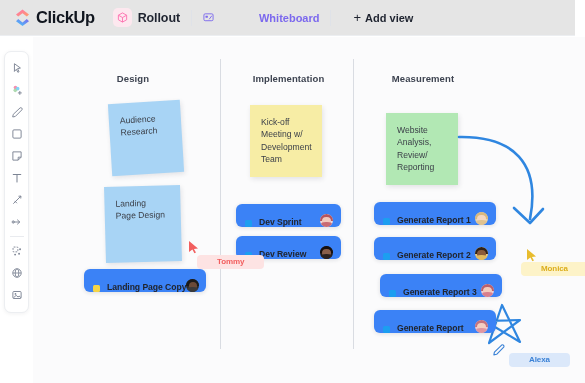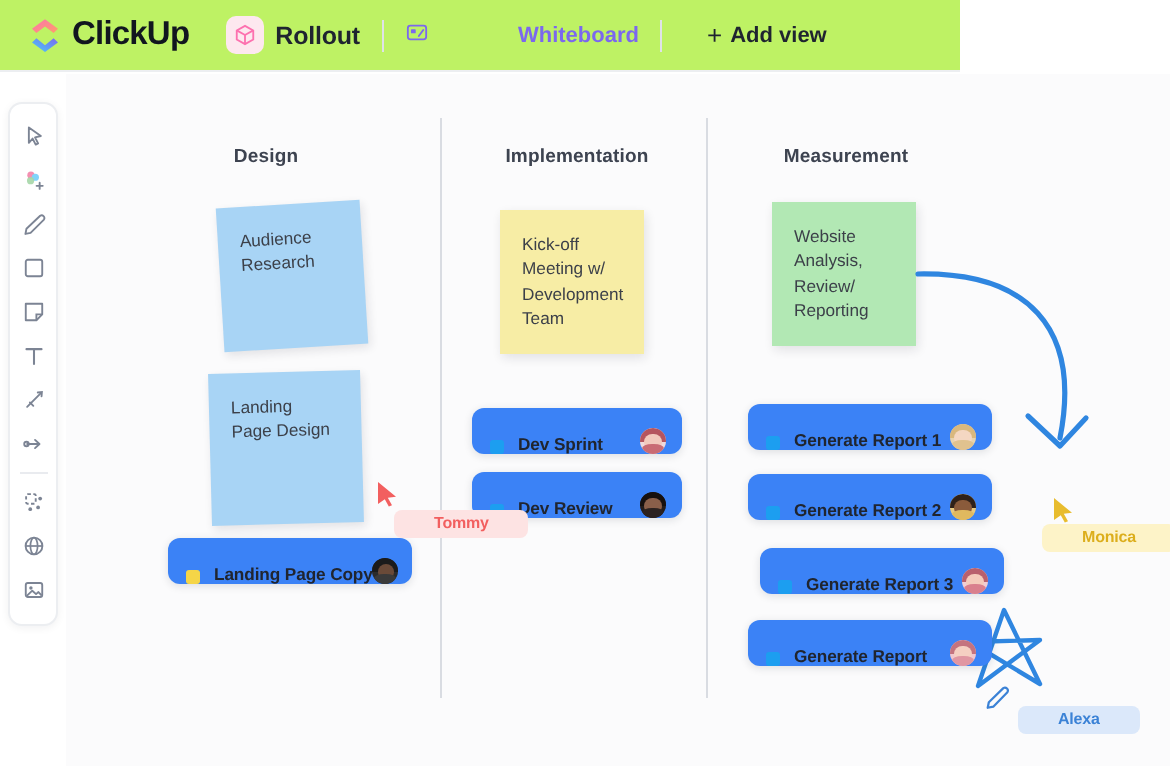--- a/index.html
+++ b/index.html
@@ -11,22 +11,22 @@
   }
   #app {
     position: relative;
     width: 585px; height: 383px;
     background: #ffffff;
   }
 
   
   #header {
     position: absolute; top: 0; left: 0;
-    width: 480px; height: 36px;
-    background: #bef264;
+    width: 575px; height: 36px;
+    background: #e5e5e5;
     border-bottom: 1px solid #eceef1;
     display: flex; align-items: center;
     padding-left: 14px;
   }
   .logo-wrap { display: flex; align-items: center; gap: 5px; }
   .logo-mark { width: 17px; height: 17px; position: relative; }
   .logo-text {
     font-size: 16.5px; font-weight: bold; color: #11161f;
     letter-spacing: -0.4px;
   }
@@ -287,21 +287,21 @@
 Research</div>
 
     <div class="sticky" style="left:72px; top:149px; width:76px; height:76px; background:#a8d4f5; transform:rotate(-1.5deg);">Landing
 Page Design</div>
 
     <div class="sticky" style="left:217px; top:68px; width:72px; height:72px; background:#f7eda5;">Kick-off
 Meeting w/
 Development
 Team</div>
 
-    <div class="sticky" style="left:353px; top:64px; width:72px; height:72px; background:#b2e8b4;">Website
+    <div class="sticky" style="left:353px; top:76px; width:72px; height:72px; background:#b2e8b4;">Website
 Analysis,
 Review/
 Reporting</div>
 
     <svg class="draw-layer" viewBox="0 0 552 346">
       <path d="M426 100 C 480 99, 508 126, 497 182" fill="none" stroke="#2f86e0" stroke-width="2.6" stroke-linecap="round"></path>
       <path d="M481 171 L497 186 L510 172" fill="none" stroke="#2f86e0" stroke-width="2.6" stroke-linecap="round" stroke-linejoin="round"></path>
       <path d="M469 268 L487 305 L452 284 L487 283 L456 306 Z" fill="none" stroke="#2f86e0" stroke-width="2.2" stroke-linejoin="round" stroke-linecap="round"></path>
     </svg>
 

